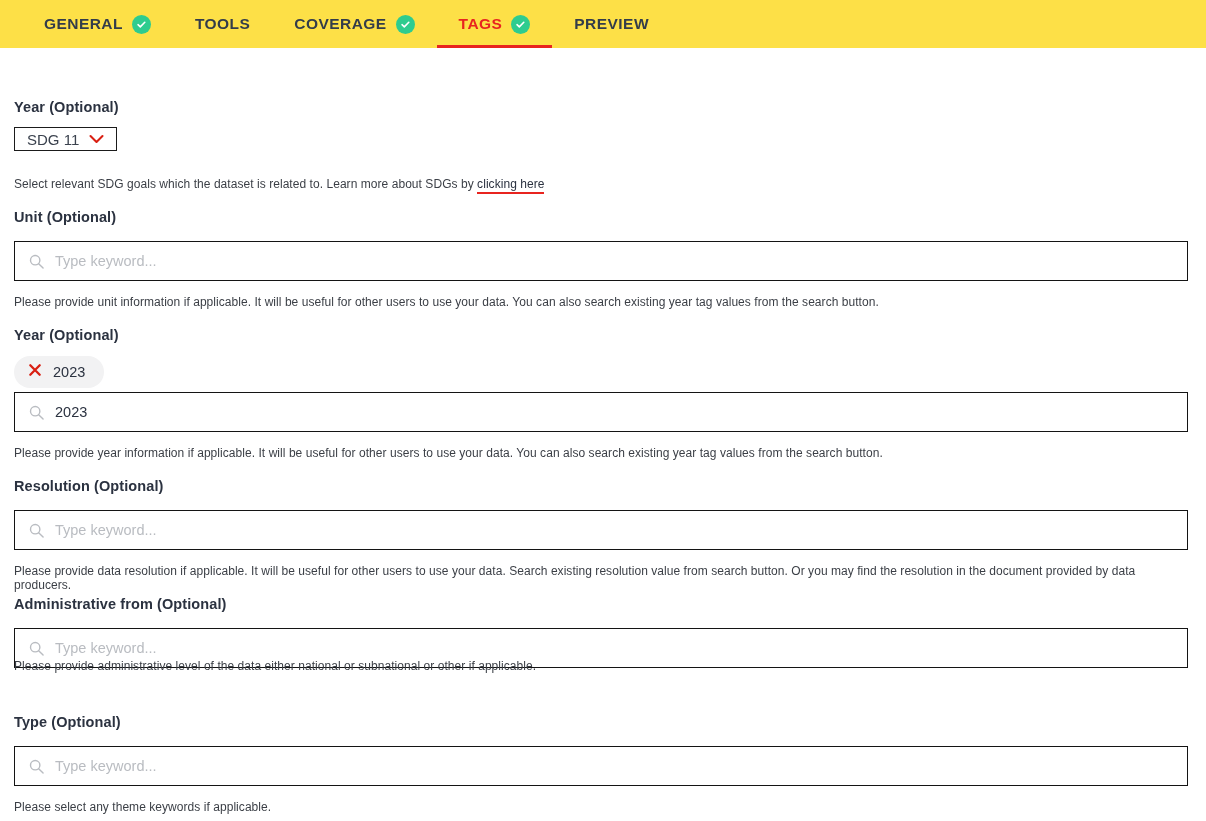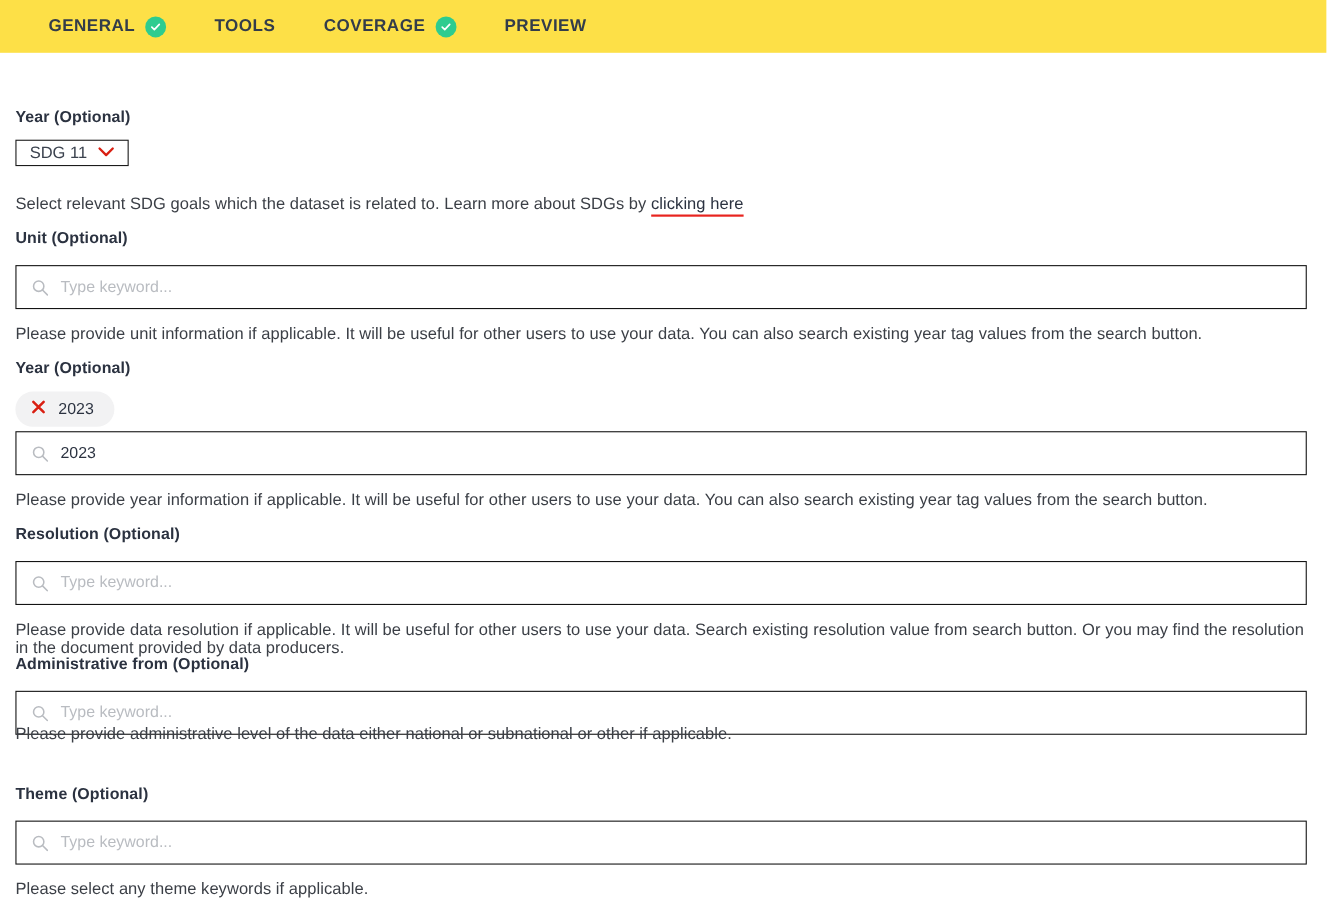--- a/index.html
+++ b/index.html
@@ -64,21 +64,21 @@
   .field { position: relative; }
 
   .field-label {
     font-size: 14.5px;
     font-weight: bold;
     color: #2b3240;
     letter-spacing: 0.1px;
   }
 
   .hint {
-    font-size: 15px;
+    font-size: 12px;
     color: #3b3f46;
     letter-spacing: 0.05px;
   }
   .hint a {
     color: #2b3240;
     text-decoration: none;
     border-bottom: 2px solid #e8241f;
     padding-bottom: 1px;
   }
 
@@ -162,20 +162,28 @@
 
   <div class="tab">
     <span class="tab-label">COVERAGE</span>
     <span class="check">
       <svg width="11" height="11" viewBox="0 0 12 12">
           <path d="M2.2 6.2 L4.7 8.6 L9.6 3.5" fill="none" stroke="#ffffff" stroke-width="1.7" stroke-linecap="round" stroke-linejoin="round"></path>
         </svg>
     </span>
   </div>
 
+  <div class="tab active">
+    <span class="tab-label">TAGS</span>
+    <span class="check">
+      <svg width="11" height="11" viewBox="0 0 12 12">
+          <path d="M2.2 6.2 L4.7 8.6 L9.6 3.5" fill="none" stroke="#ffffff" stroke-width="1.7" stroke-linecap="round" stroke-linejoin="round"></path>
+        </svg>
+    </span>
+  </div>
 
   <div class="tab">
     <span class="tab-label">PREVIEW</span>
   </div>
 
 </div>
 
 <div class="content">
 
   <div class="field">
@@ -264,21 +272,21 @@
             <path d="M10.3 10.3 L15 15" stroke="#b9bcc1" stroke-width="1.5" stroke-linecap="round"></path>
           </svg>
       </span>
       <input type="text" placeholder="Type keyword..." style="">
     </div>
 
     <div class="p hint" style="left:0; top:611px;text-align:center;">Please provide administrative level of the data either national or subnational or other if applicable.</div>
   </div>
 
   <div class="field">
-    <div class="p field-label" style="left:0; top:666px;">Theme (Optional)</div>
+    <div class="p field-label" style="left:0; top:666px;">Type (Optional)</div>
 
     <div class="p search-wrap" style="left:0; top:698px; width:1174px;">
       <span>
         <svg width="15" height="15" viewBox="0 0 16 16">
             <circle cx="6.6" cy="6.6" r="5" fill="none" stroke="#b9bcc1" stroke-width="1.5"></circle>
             <path d="M10.3 10.3 L15 15" stroke="#b9bcc1" stroke-width="1.5" stroke-linecap="round"></path>
           </svg>
       </span>
       <input type="text" placeholder="Type keyword..." style="">
     </div>

